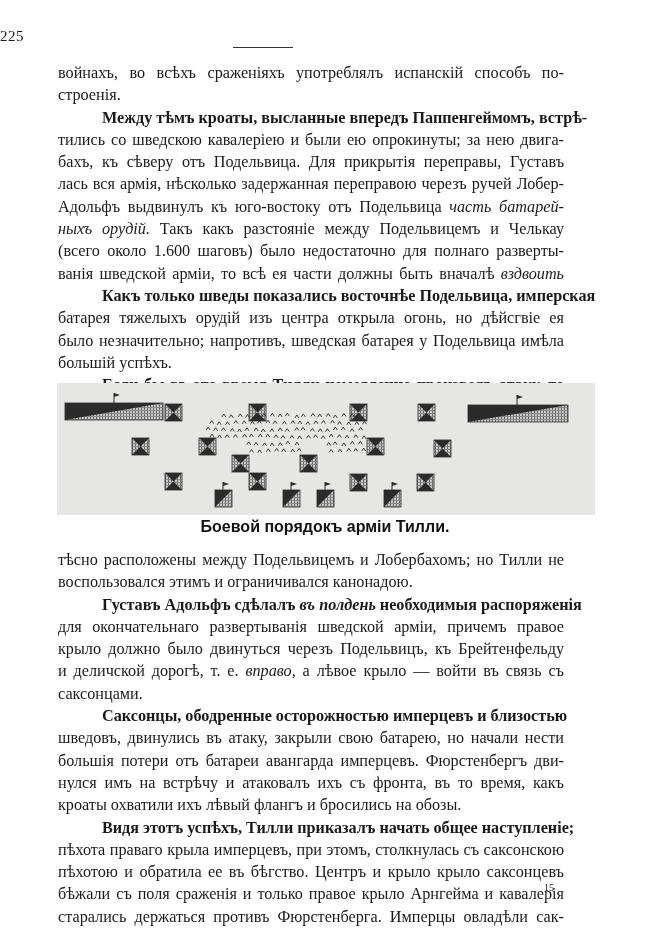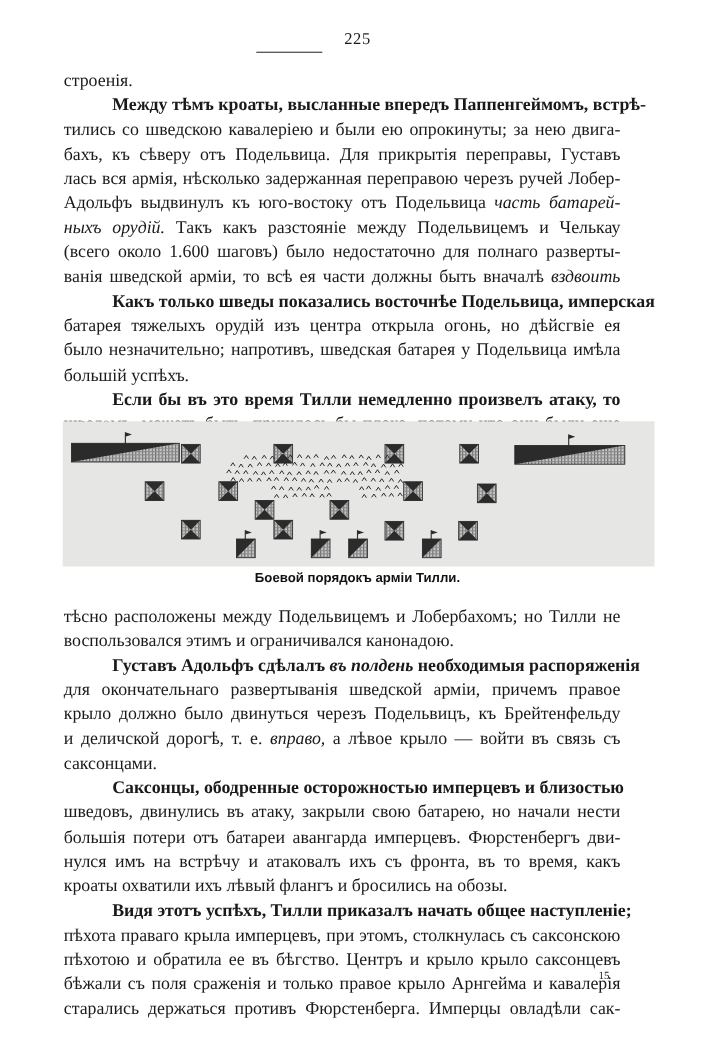--- a/index.html
+++ b/index.html
@@ -1,21 +1,21 @@
 <!DOCTYPE html>
 <html><head>
 <meta charset="utf-8">
 <style>
   html, body { margin: 0; padding: 0; }
   body {
     width: 650px; height: 948px; background: #ffffff; position: relative; overflow: hidden;
     font-family: "Liberation Serif", "DejaVu Serif", serif; color: #1a1a1a;
   }
   .page-num {
-    position: absolute; left: 0; width: 650px; top: 28px; text-align: center;
+    position: absolute; left: 0; width: 650px; top: 28px; 
     font-size: 15px; letter-spacing: 0.5px;
   }
   .page-num-rule {
     position: absolute; left: 233px; width: 60px; top: 47px; height: 1px; background: #333;
   }
   .text-block {
     position: absolute; left: 58px; width: 506px;
     font-size: 16.2px; line-height: 22.3px; text-align: justify;
   }
   .line {
@@ -25,33 +25,34 @@
   .line.last { text-align-last: left; }
   .line.indent { padding-left: 44px; font-weight: bold; }
   .it { font-style: italic; }
   .figure {
     position: absolute; left: 57px; top: 383px; width: 538px; height: 132px;
     background: #e6e6e4;
   }
   .caption {
     position: absolute; left: 0; width: 650px; top: 518px; text-align: center;
     font-family: "Liberation Sans", "DejaVu Sans", sans-serif; font-weight: bold;
-    font-size: 12px; color: #111;
+    font-size: 16px; color: #111;
   }
   .footer-sig {
     position: absolute; left: 544px; top: 882px; font-size: 10px; color: #222;
   }
 </style>
 </head>
 <body>
 
 <div class="page-num">225</div>
 <div class="page-num-rule"></div>
 
 <div class="text-block" id="block1" style="top:62px;">
+    <span class="line">войнахъ, во всѣхъ сраженіяхъ употреблялъ испанскій способъ по-</span>
     <span class="line last">строенія.</span>
     <span class="line indent">Между тѣмъ кроаты, высланные впередъ Паппенгеймомъ, встрѣ-</span>
     <span class="line">тились со шведскою кавалеріею и были ею опрокинуты; за нею двига-</span>
     <span class="line">бахъ, къ сѣверу отъ Подельвица. Для прикрытія переправы, Густавъ</span>
     <span class="line">лась вся армія, нѣсколько задержанная переправою черезъ ручей Лобер-</span>
     <span class="line">Адольфъ выдвинулъ къ юго-востоку отъ Подельвица <span class="it">часть батарей-</span></span>
     <span class="line"><span class="it">ныхъ орудій.</span> Такъ какъ разстояніе между Подельвицемъ и Челькау</span>
     <span class="line">(всего около 1.600 шаговъ) было недостаточно для полнаго разверты-</span>
     <span class="line">ванія шведской арміи, то всѣ ея части должны быть вначалѣ <span class="it">вздвоить</span></span>
     <span class="line indent">Какъ только шведы показались восточнѣе Подельвица, имперская</span>

